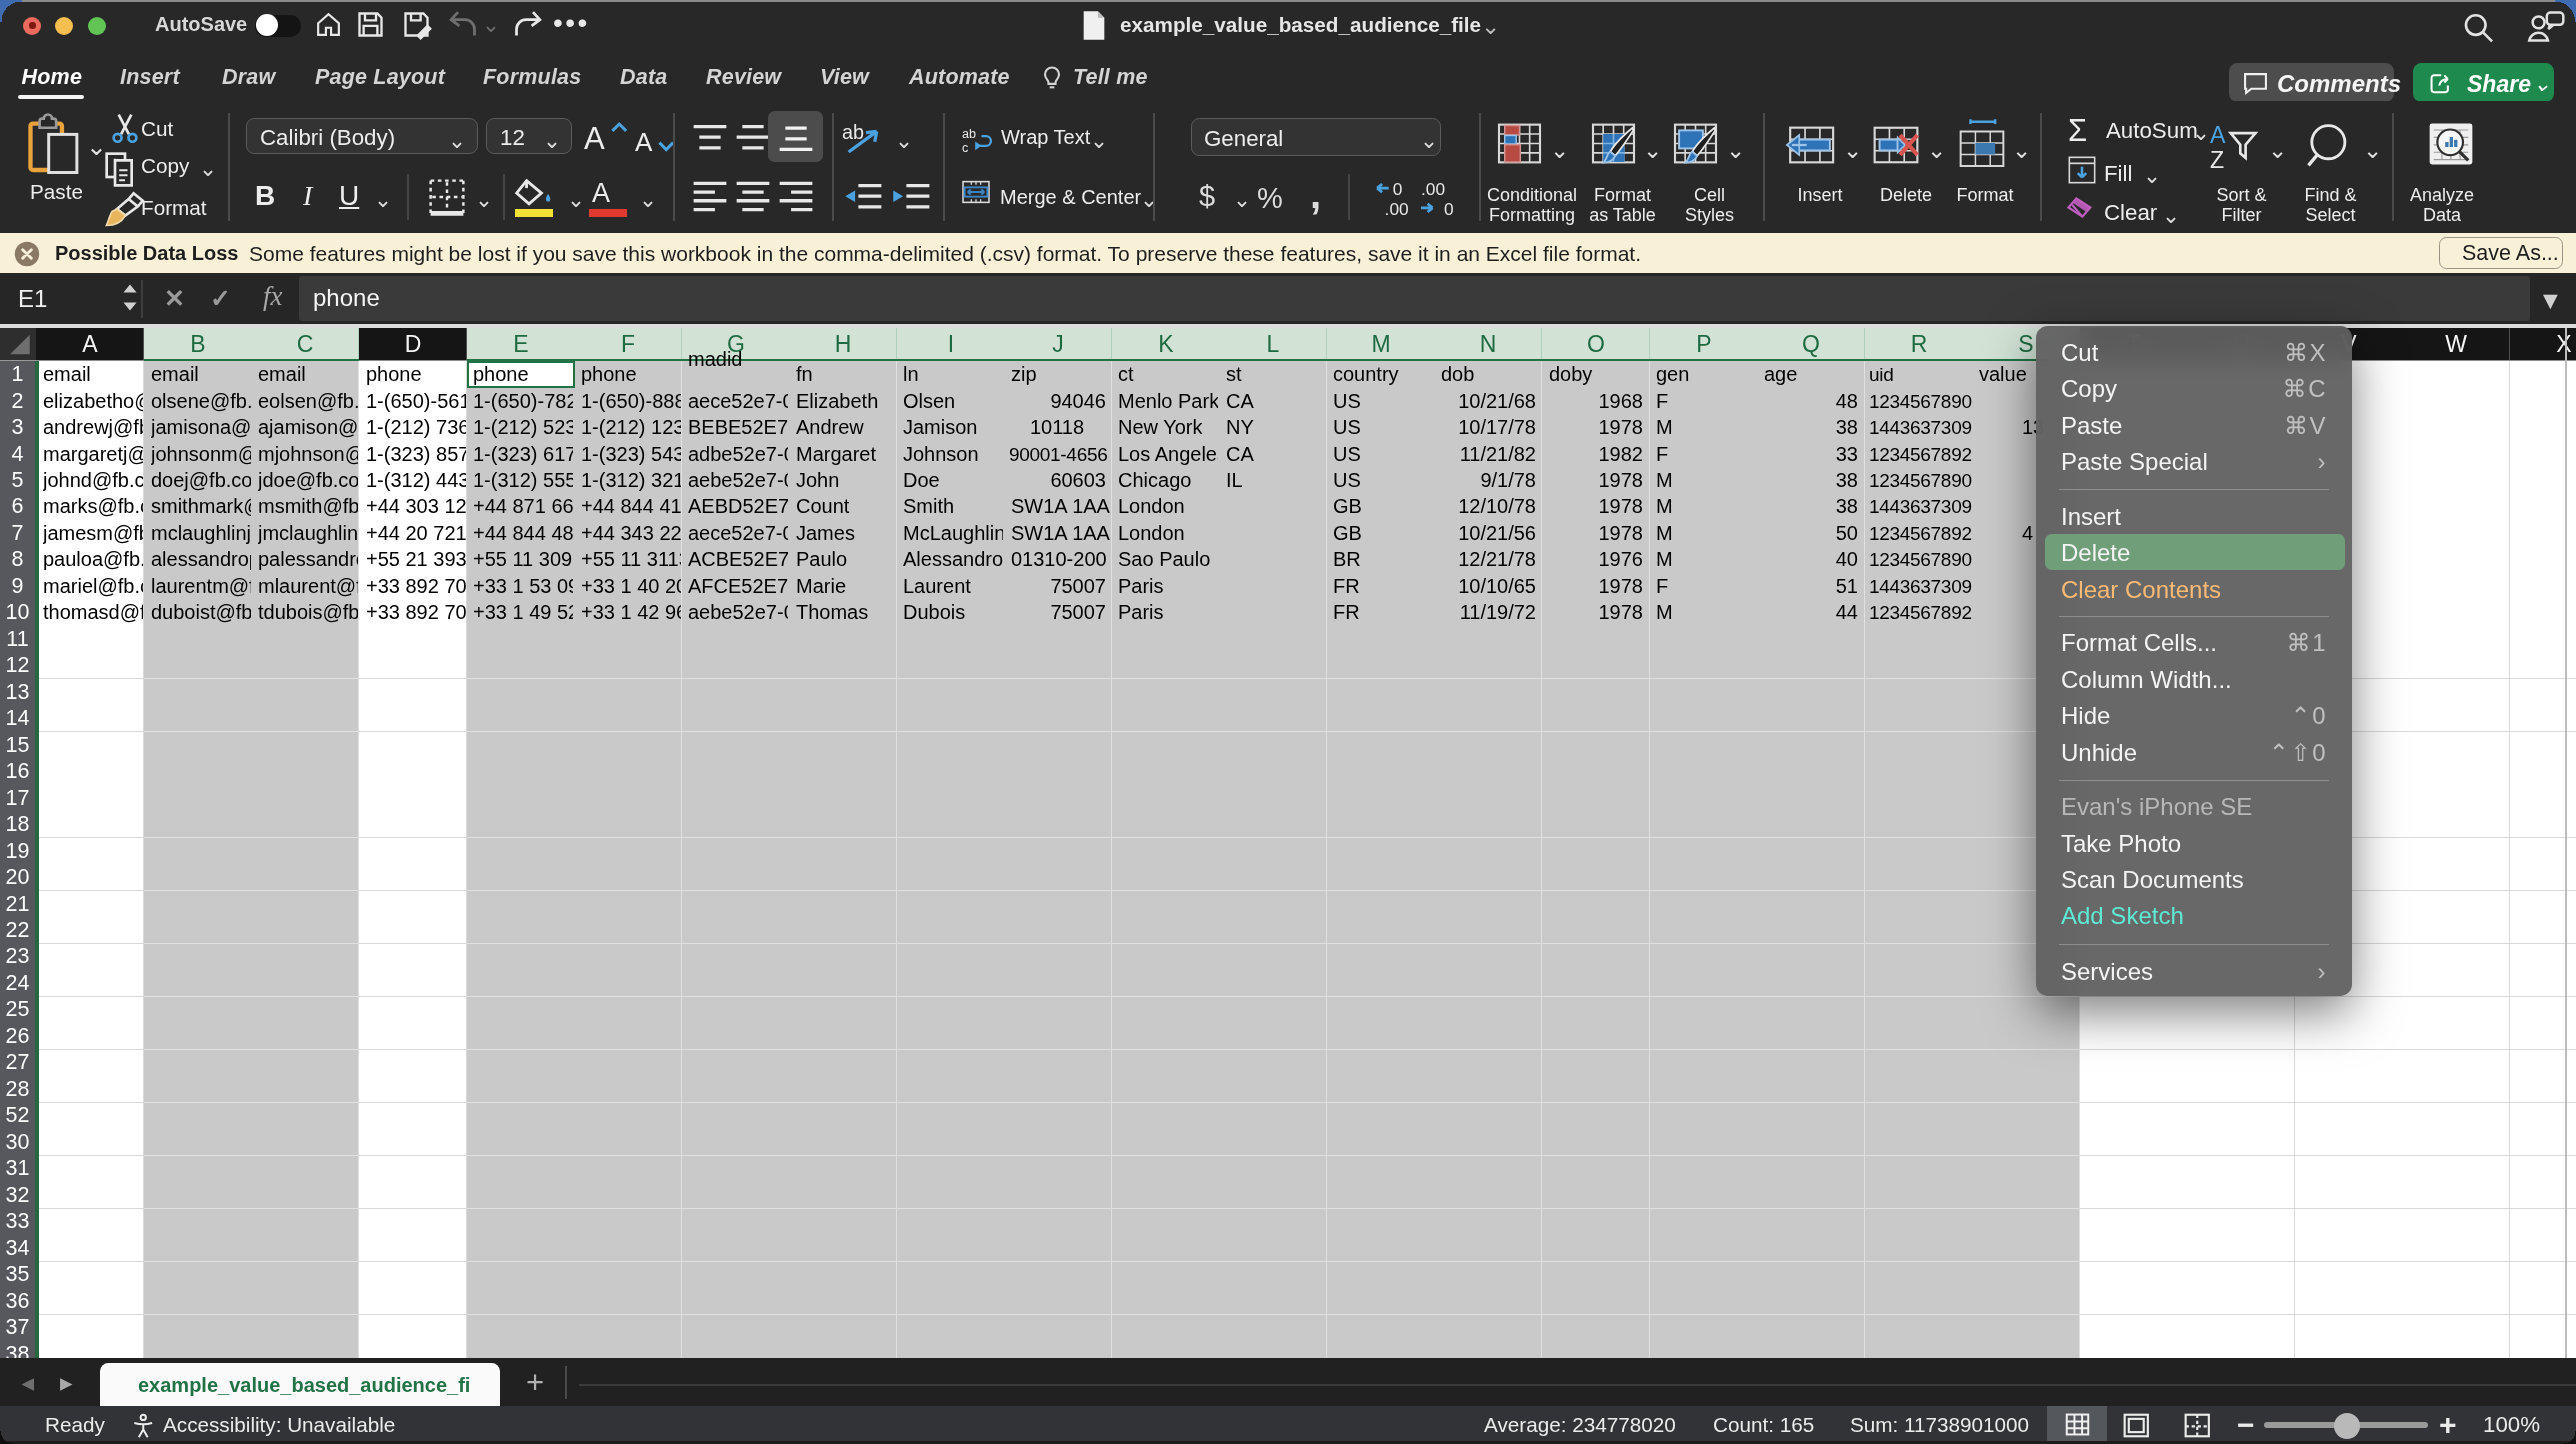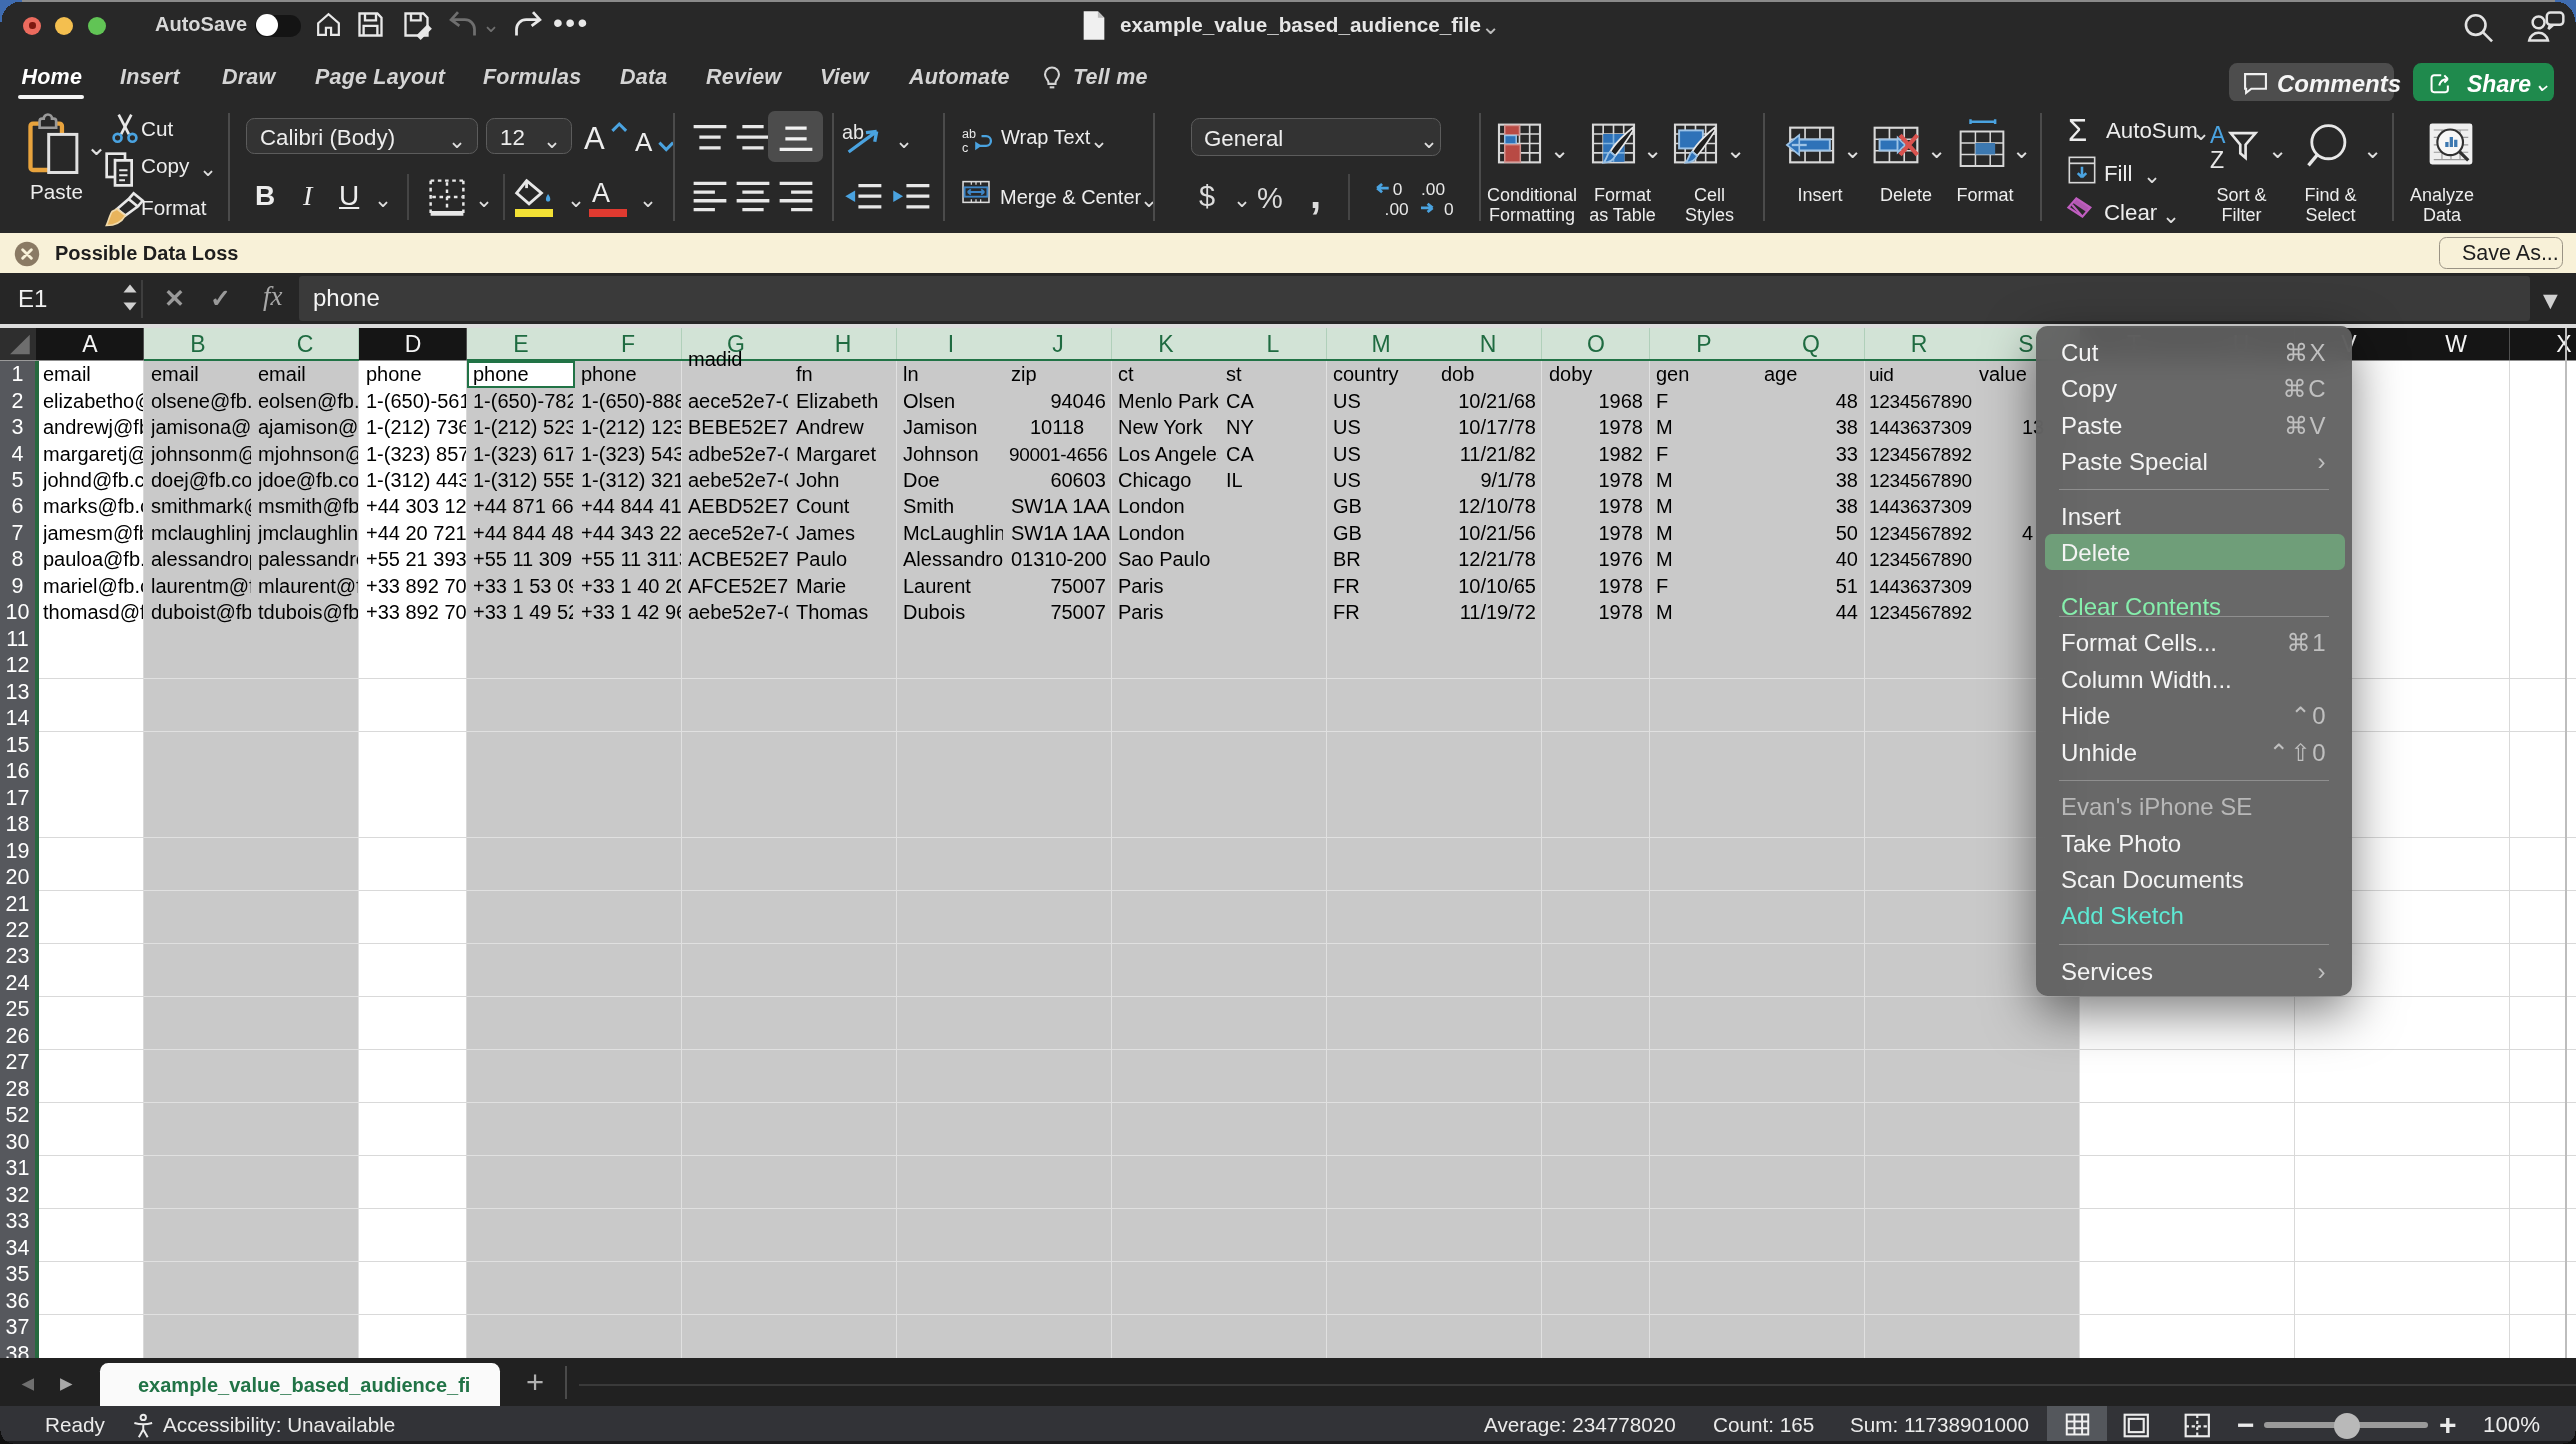--- a/index.html
+++ b/index.html
@@ -375,20 +375,21 @@
         <path d="M19.8 18.8 L25 24" stroke="#303030" stroke-width="2"></path>
       </svg>
 <div class="rlabel2" style="left:2409px;top:84px;width:66px;">Analyze<br>Data</div>
 </div>
 <div id="warn">
 <svg style="left:14px;top:8.3px;" width="26" height="26" viewBox="0 0 33 33">
         <circle cx="16.5" cy="16.5" r="15.5" fill="#8a7a64"></circle>
         <path d="M11 11 L22 22 M22 11 L11 22" stroke="#f8f1d8" stroke-width="3.6" stroke-linecap="round"></path>
       </svg>
 <div style="position:absolute;left:55px;top:9px;font-size:20px;font-weight:700;color:#1e1e1e;">Possible Data Loss</div>
+<div style="position:absolute;left:249px;top:9px;font-size:21px;color:#1e1e1e;">Some features might be lost if you save this workbook in the comma-delimited (.csv) format. To preserve these features, save it in an Excel file format.</div>
 <div style="position:absolute;left:2439px;top:4.1px;width:124px;height:32px;border:1.7px solid #9a9384;border-radius:7.4px;"></div>
 <div style="position:absolute;left:2462px;top:8.3px;font-size:21.5px;color:#1e1e1e;">Save As...</div>
 </div>
 <div id="fbar">
 <div style="position:absolute;left:18px;top:11.6px;font-size:24px;color:#f0f0f0;">E1</div>
 <svg style="left:121px;top:8.3px;" width="18" height="33" viewBox="0 0 11 20">
         <path d="M1.5 7 L5.5 2 L9.5 7 Z" fill="#d0d0d0"></path>
         <path d="M1.5 13 L5.5 18 L9.5 13 Z" fill="#d0d0d0"></path>
       </svg>
 <div style="position:absolute;left:141px;top:6.6px;width:1.7px;height:38px;background:#3e3e3e;"></div>
@@ -675,21 +676,21 @@
 <div style="position:absolute;left:2565px;top:0;width:1.7px;height:1030px;background:#bdbdbd;"></div>
 </div>
 <div id="menu">
 <div style="position:absolute;left:9px;top:208px;right:7.4px;height:36px;background:#6f9e79;border-radius:6.6px;"></div>
 <div class="mi" style="top:9px;color:#f4f4f4;">Cut<span class="sc">⌘X</span></div>
 <div class="mi" style="top:45px;color:#f4f4f4;">Copy<span class="sc">⌘C</span></div>
 <div class="mi" style="top:82px;color:#f4f4f4;">Paste<span class="sc">⌘V</span></div>
 <div class="mi" style="top:118px;color:#f4f4f4;">Paste Special<span class="sc">›</span></div>
 <div class="mi" style="top:173px;color:#f4f4f4;">Insert</div>
 <div class="mi" style="top:209px;color:#f4f4f4;">Delete</div>
-<div class="mi" style="top:263px;color:#86efac;">Clear Contents</div>
+<div class="mi" style="top:246px;color:#fdba74;">Clear Contents</div>
 <div class="mi" style="top:299px;color:#f4f4f4;">Format Cells...<span class="sc">⌘1</span></div>
 <div class="mi" style="top:336px;color:#f4f4f4;">Column Width...</div>
 <div class="mi" style="top:372px;color:#f4f4f4;">Hide<span class="sc">⌃0</span></div>
 <div class="mi" style="top:409px;color:#f4f4f4;">Unhide<span class="sc">⌃⇧0</span></div>
 <div class="mi" style="top:463px;color:#b8b8b8;">Evan's iPhone SE</div>
 <div class="mi" style="top:500px;color:#f4f4f4;">Take Photo</div>
 <div class="mi" style="top:536px;color:#f4f4f4;">Scan Documents</div>
 <div class="mi" style="top:572px;color:#5eead4;">Add Sketch</div>
 <div class="mi" style="top:628px;color:#f4f4f4;">Services<span class="sc">›</span></div>
 <div class="msep" style="top:163px;"></div>

